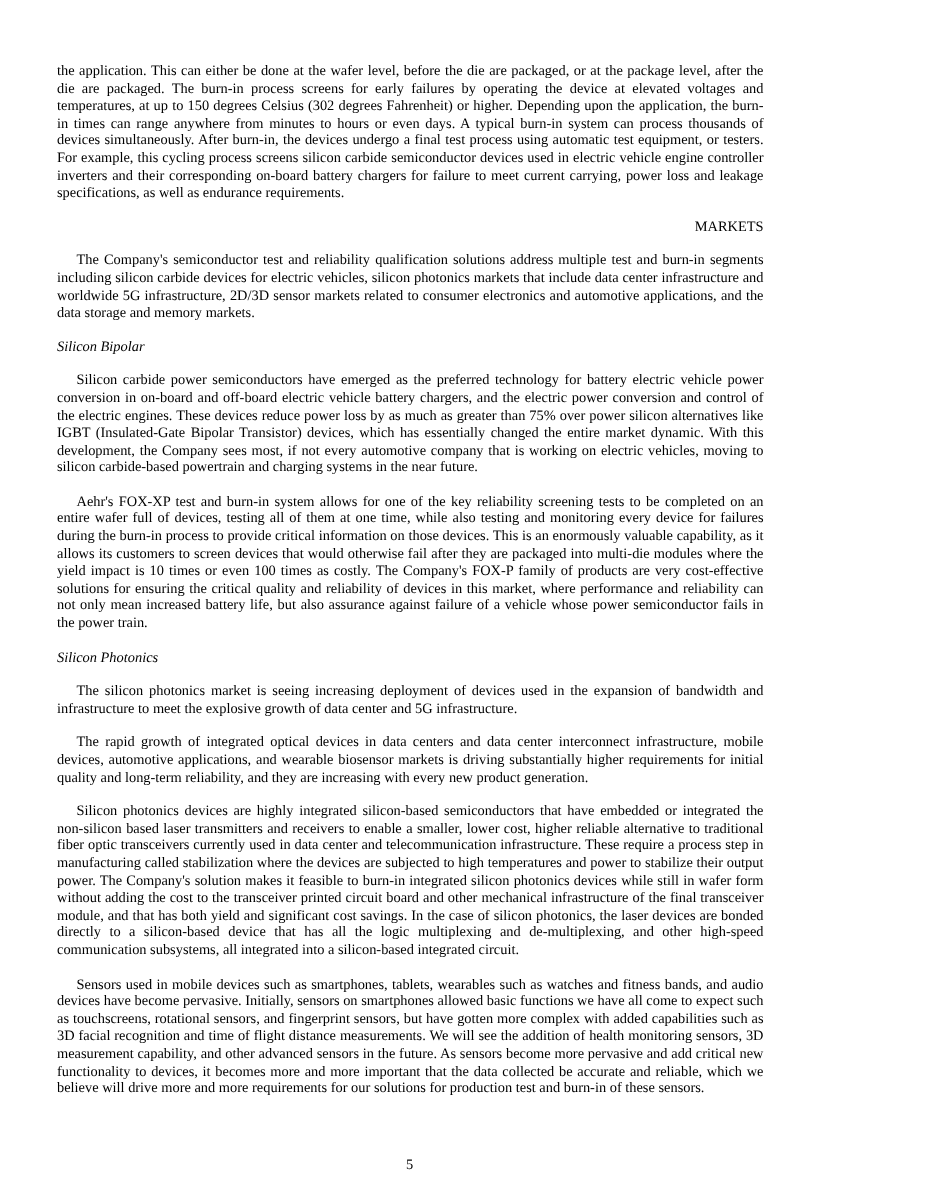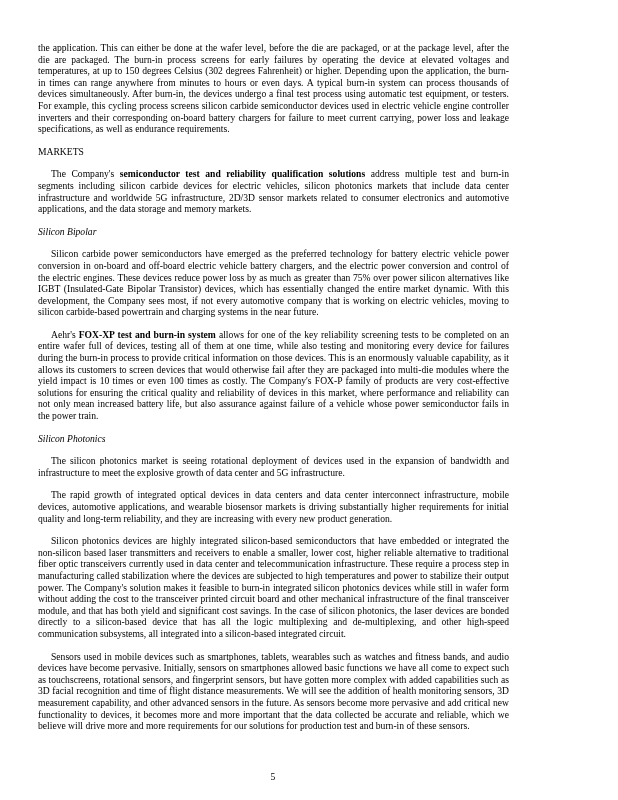--- a/index.html
+++ b/index.html
@@ -28,32 +28,32 @@
     margin: 0 0 11px 0;
     text-align: justify;
     text-indent: 13px;
   }
   .para.no-indent {
     text-indent: 0;
   }
   .heading {
     margin: 0 0 11px 0;
     text-indent: 0;
-    text-align: left;
+    text-align: right;
     font-weight: normal;
   }
   .subheading {
     margin: 0 0 11px 0;
     text-indent: 0;
     text-align: left;
     font-style: italic;
     font-weight: normal;
   }
   .bold-run {
-    font-weight: bold;
+    font-weight: normal;
   }
   .page-number {
     position: absolute;
     bottom: 17px;
     left: 0;
     right: 0;
     text-align: center;
   }
 </style>
 </head>
@@ -68,21 +68,21 @@
   <p class="para"><span>The Company's </span><span class="bold-run">semiconductor test and reliability qualification solutions</span><span> address multiple test and burn-in segments including silicon carbide devices for electric vehicles, silicon photonics markets that include data center infrastructure and worldwide 5G infrastructure, 2D/3D sensor markets related to consumer electronics and automotive applications, and the data storage and memory markets.</span></p>
 
   <p class="subheading">Silicon Bipolar</p>
 
   <p class="para">Silicon carbide power semiconductors have emerged as the preferred technology for battery electric vehicle power conversion in on-board and off-board electric vehicle battery chargers, and the electric power conversion and control of the electric engines. These devices reduce power loss by as much as greater than 75% over power silicon alternatives like IGBT (Insulated-Gate Bipolar Transistor) devices, which has essentially changed the entire market dynamic. With this development, the Company sees most, if not every automotive company that is working on electric vehicles, moving to silicon carbide-based powertrain and charging systems in the near future.</p>
 
   <p class="para"><span>Aehr's </span><span class="bold-run">FOX-XP test and burn-in system</span><span> allows for one of the key reliability screening tests to be completed on an entire wafer full of devices, testing all of them at one time, while also testing and monitoring every device for failures during the burn-in process to provide critical information on those devices. This is an enormously valuable capability, as it allows its customers to screen devices that would otherwise fail after they are packaged into multi-die modules where the yield impact is 10 times or even 100 times as costly. The Company's FOX-P family of products are very cost-effective solutions for ensuring the critical quality and reliability of devices in this market, where performance and reliability can not only mean increased battery life, but also assurance against failure of a vehicle whose power semiconductor fails in the power train.</span></p>
 
   <p class="subheading">Silicon Photonics</p>
 
-  <p class="para">The silicon photonics market is seeing rotational deployment of devices used in the expansion of bandwidth and infrastructure to meet the explosive growth of data center and 5G infrastructure.</p>
+  <p class="para">The silicon photonics market is seeing increasing deployment of devices used in the expansion of bandwidth and infrastructure to meet the explosive growth of data center and 5G infrastructure.</p>
 
   <p class="para">The rapid growth of integrated optical devices in data centers and data center interconnect infrastructure, mobile devices, automotive applications, and wearable biosensor markets is driving substantially higher requirements for initial quality and long-term reliability, and they are increasing with every new product generation.</p>
 
   <p class="para">Silicon photonics devices are highly integrated silicon-based semiconductors that have embedded or integrated the non-silicon based laser transmitters and receivers to enable a smaller, lower cost, higher reliable alternative to traditional fiber optic transceivers currently used in data center and telecommunication infrastructure. These require a process step in manufacturing called stabilization where the devices are subjected to high temperatures and power to stabilize their output power. The Company's solution makes it feasible to burn-in integrated silicon photonics devices while still in wafer form without adding the cost to the transceiver printed circuit board and other mechanical infrastructure of the final transceiver module, and that has both yield and significant cost savings. In the case of silicon photonics, the laser devices are bonded directly to a silicon-based device that has all the logic multiplexing and de-multiplexing, and other high-speed communication subsystems, all integrated into a silicon-based integrated circuit.</p>
 
 
   <p class="para">Sensors used in mobile devices such as smartphones, tablets, wearables such as watches and fitness bands, and audio devices have become pervasive.  Initially, sensors on smartphones allowed basic functions we have all come to expect such as touchscreens, rotational sensors, and fingerprint sensors, but have gotten more complex with added capabilities such as 3D facial recognition and time of flight distance measurements. We will see the addition of health monitoring sensors, 3D measurement capability, and other advanced sensors in the future. As sensors become more pervasive and add critical new functionality to devices, it becomes more and more important that the data collected be accurate and reliable, which we believe will drive more and more requirements for our solutions for production test and burn-in of these sensors.</p>
 
   <div class="page-number">5</div>
 

